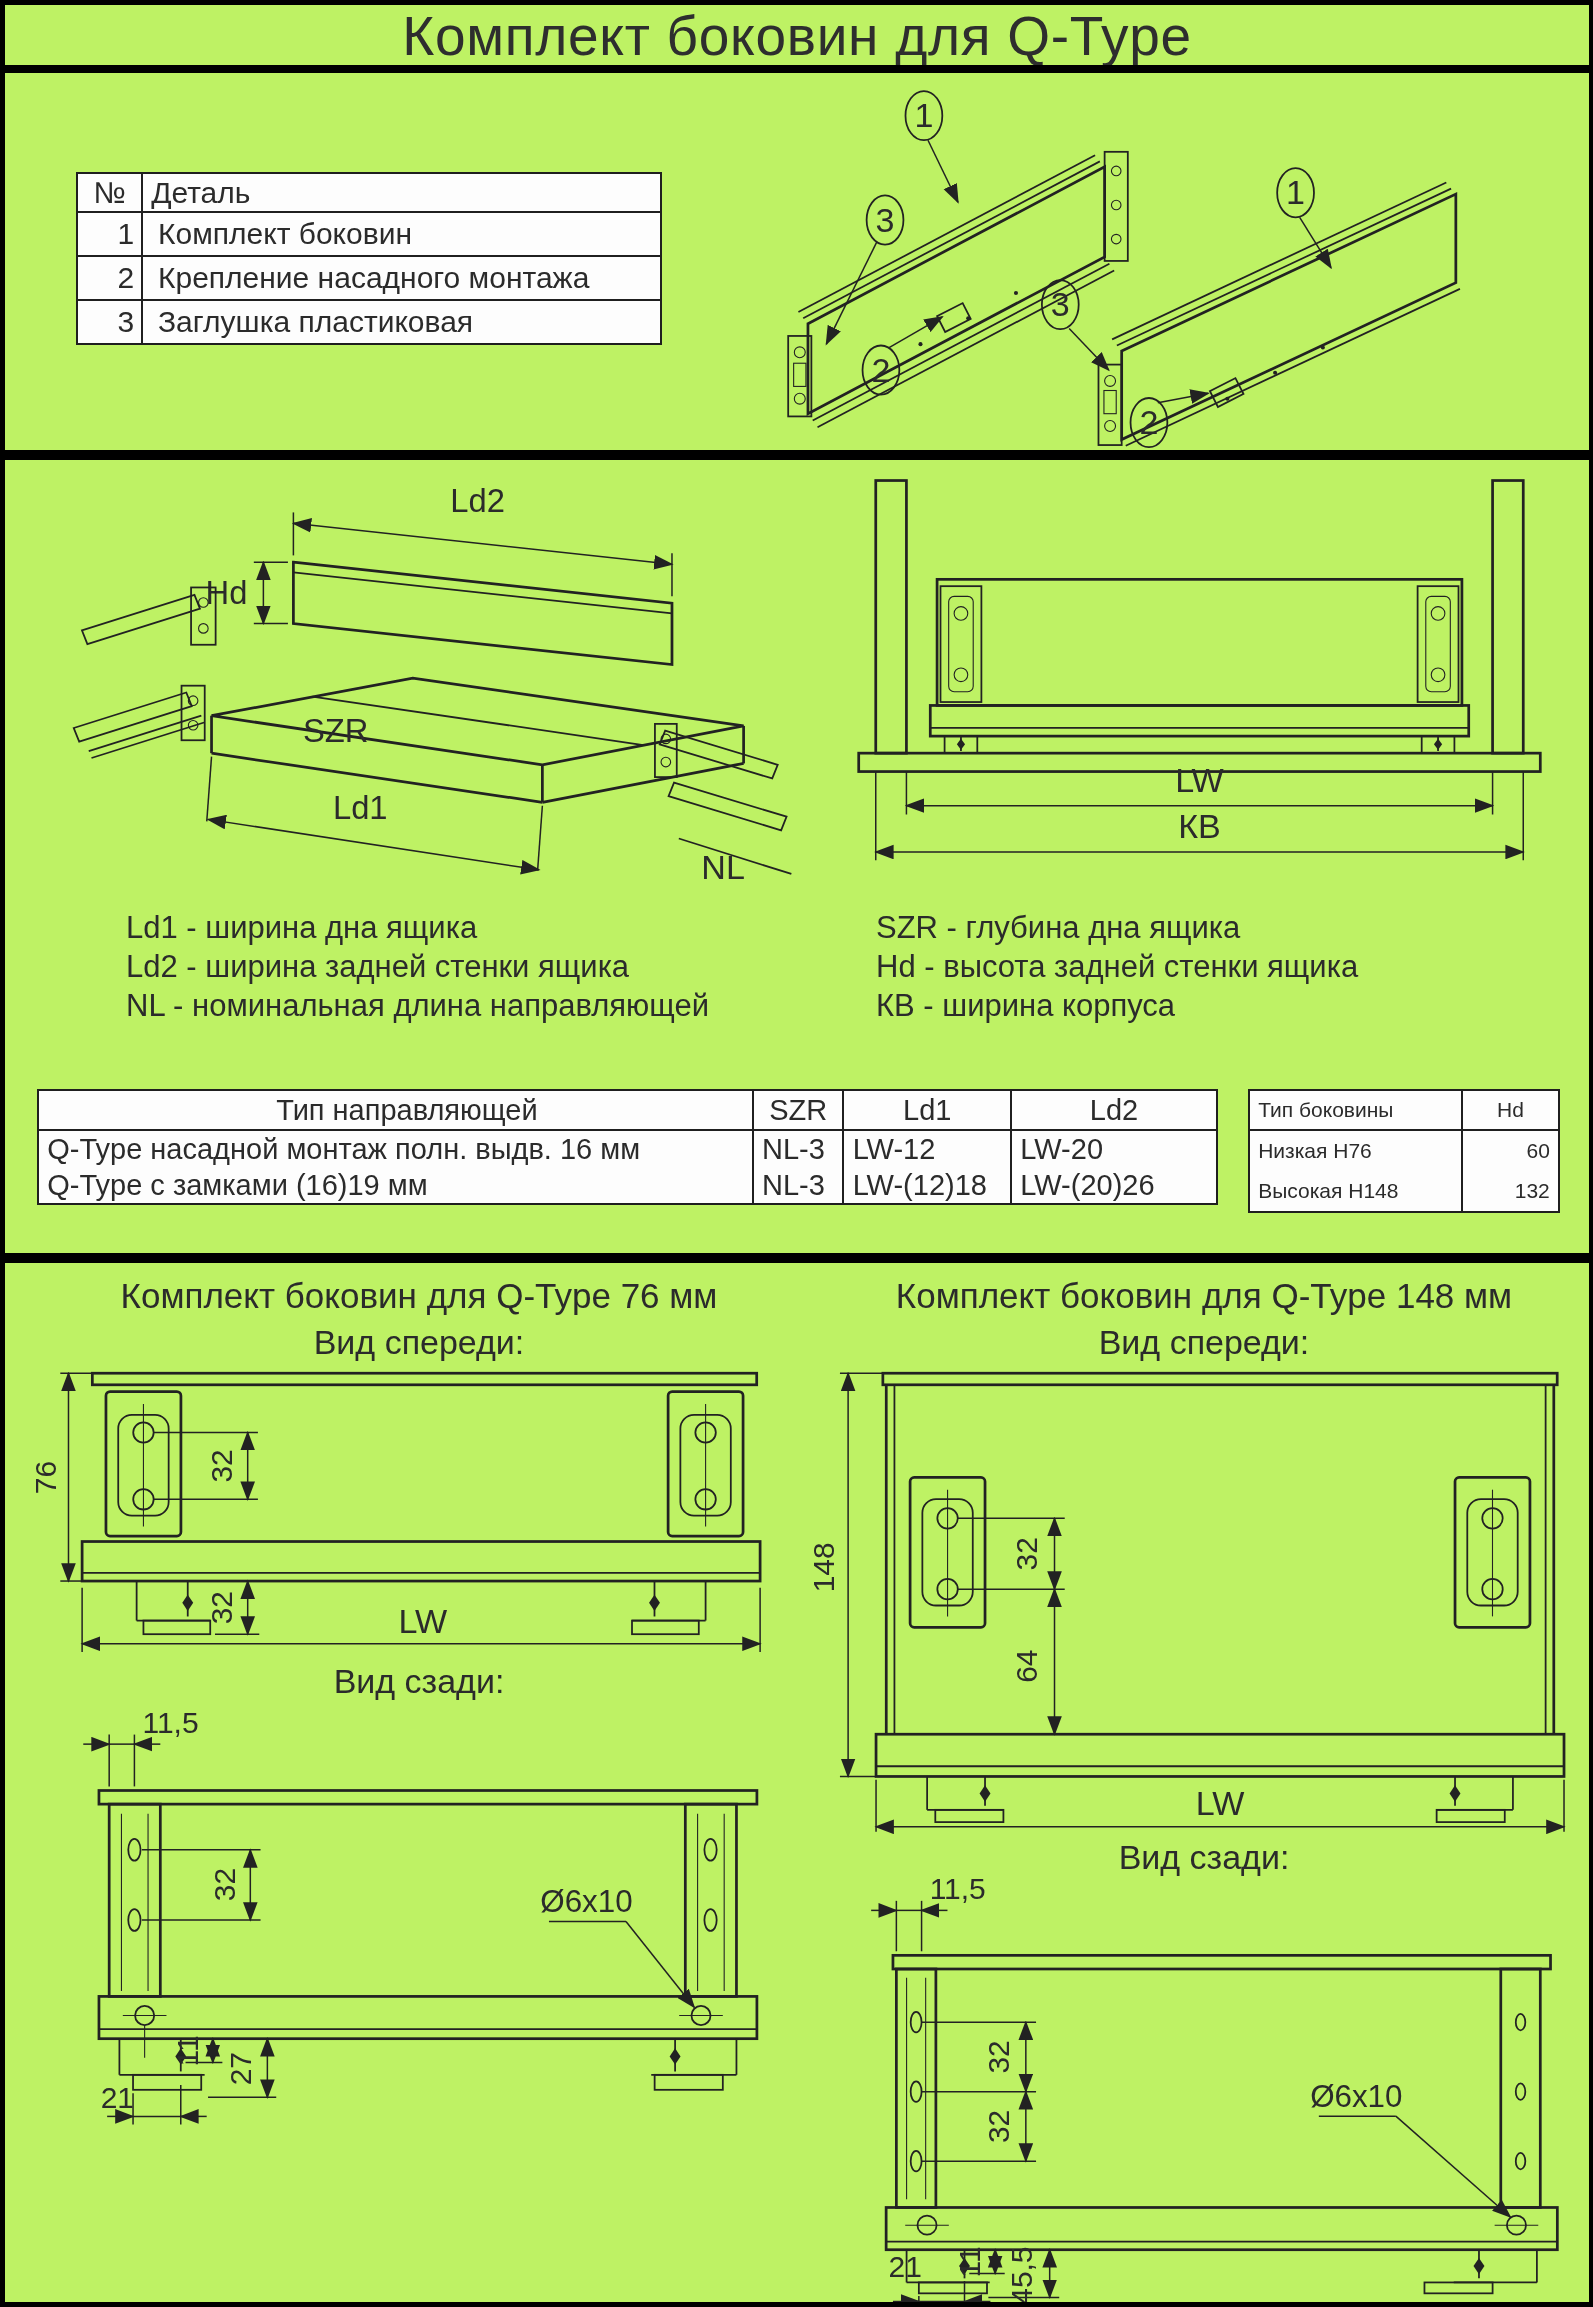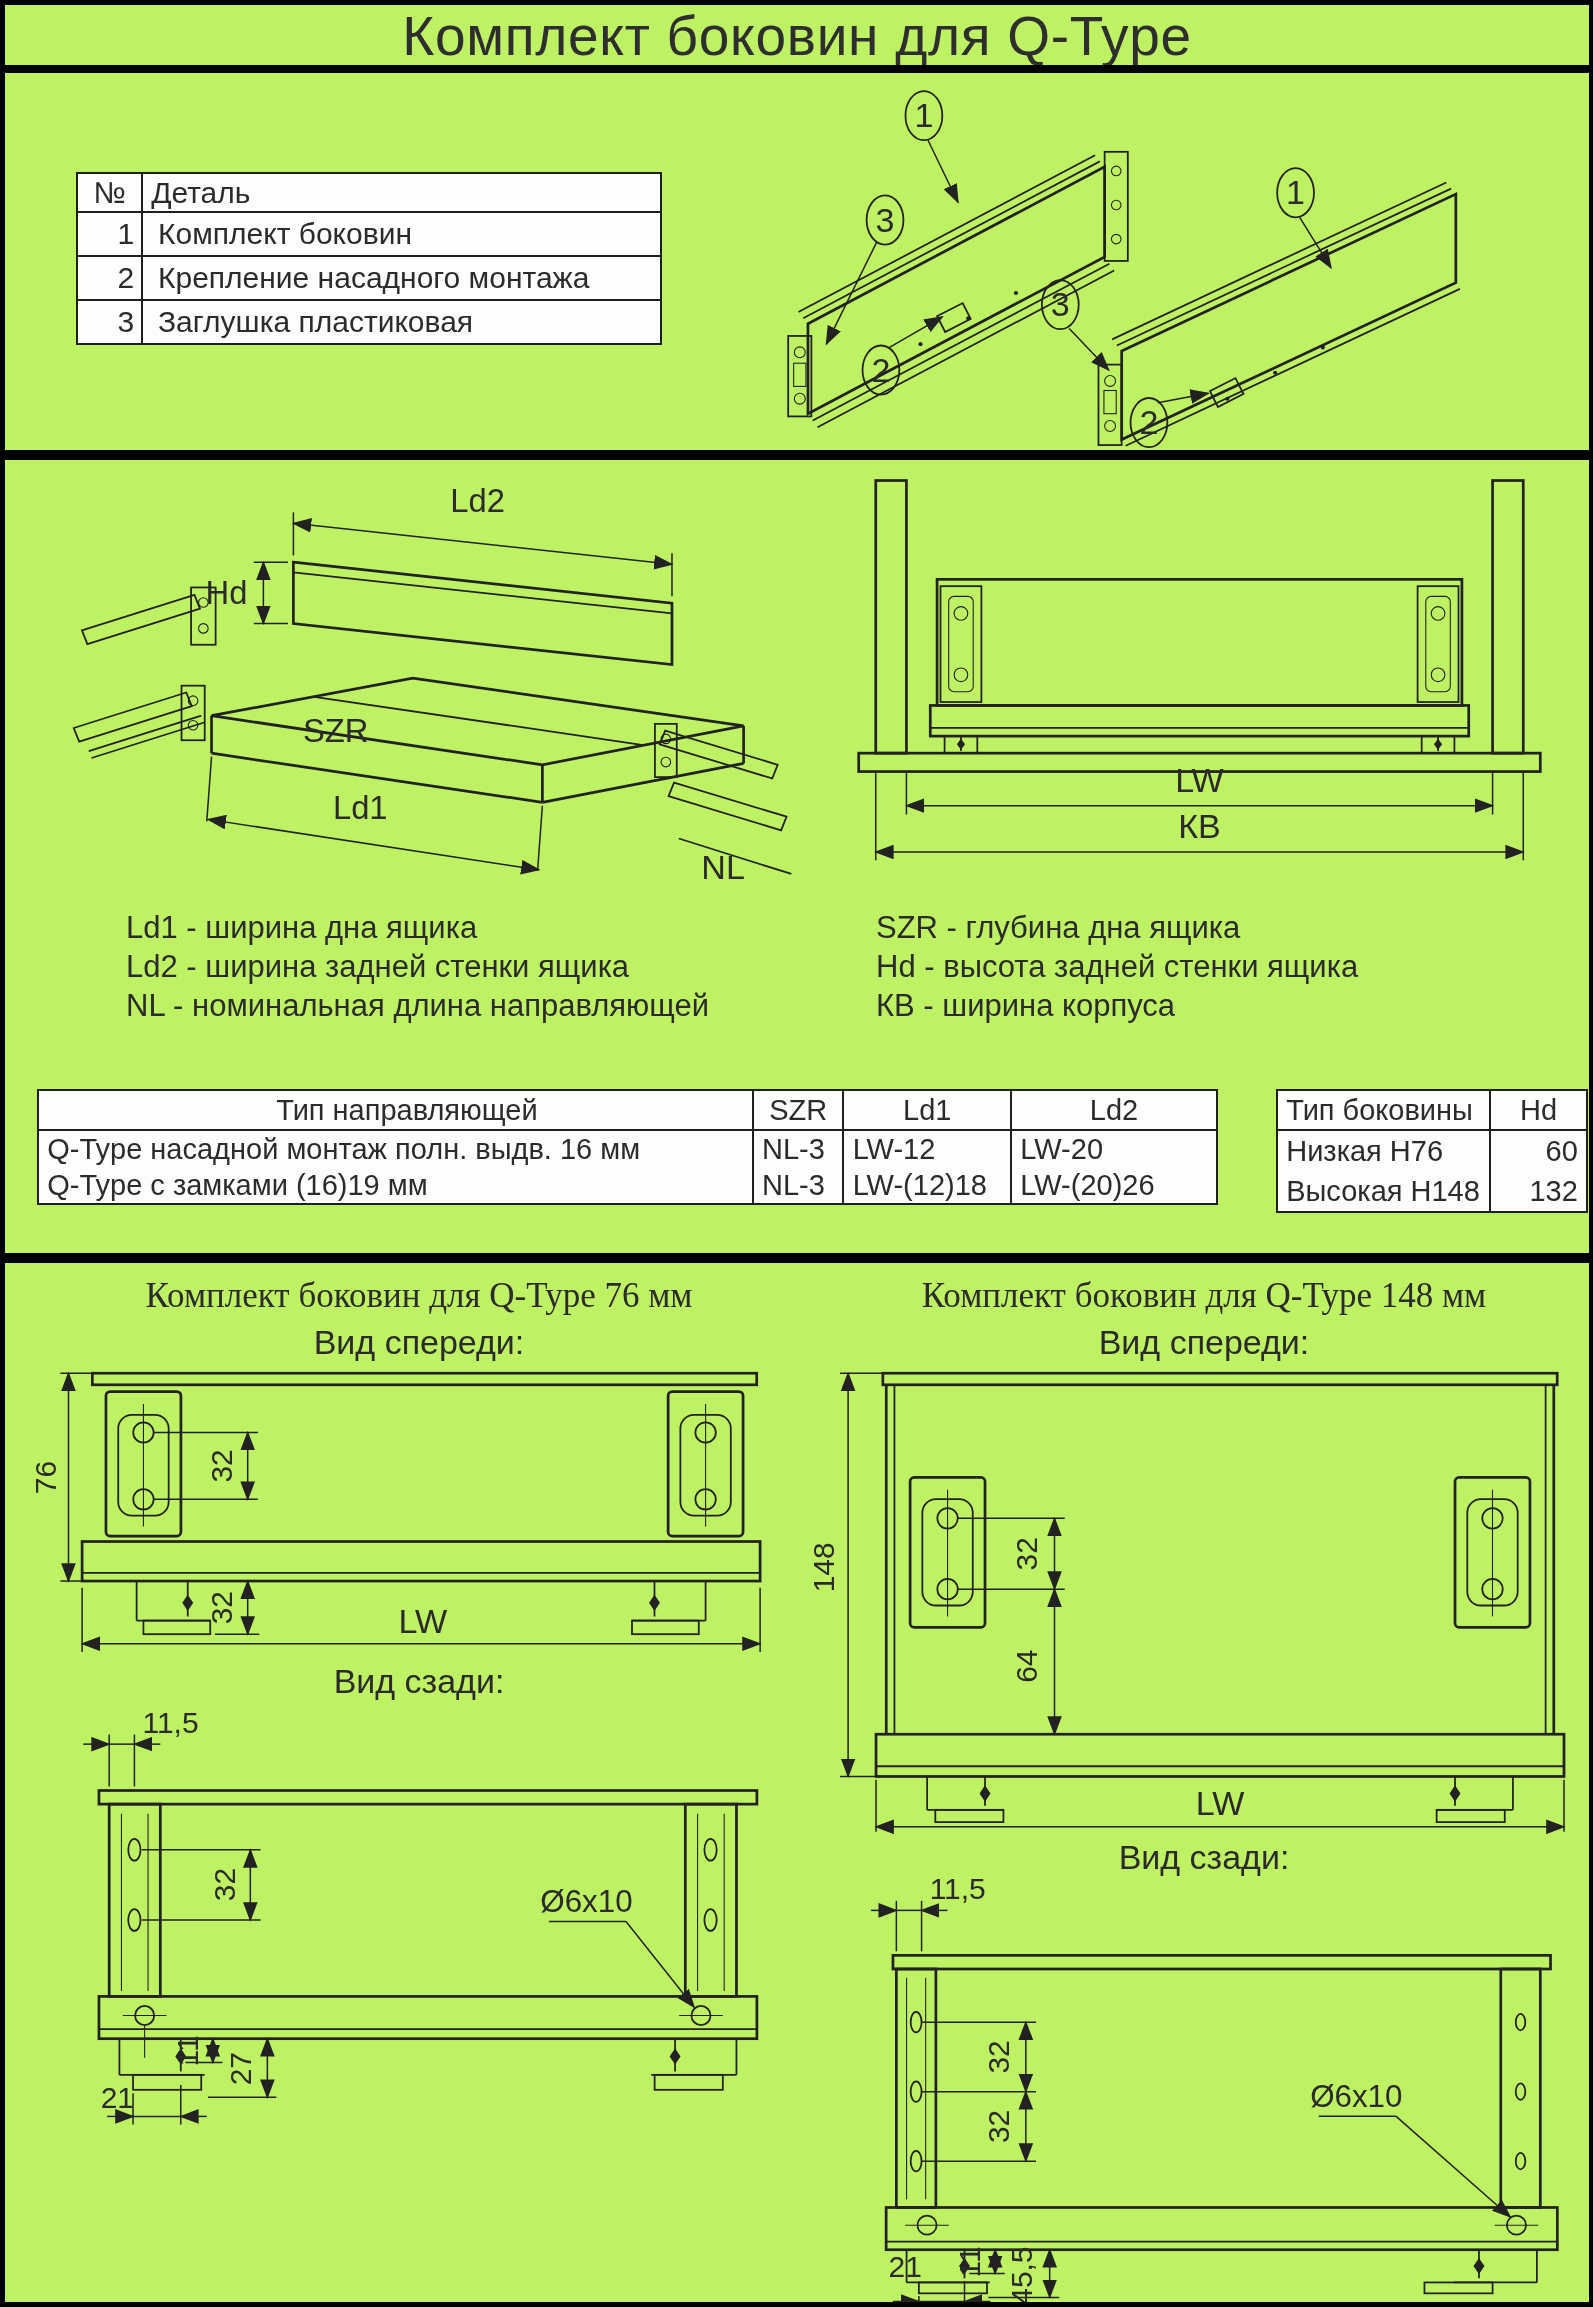--- a/index.html
+++ b/index.html
@@ -17,28 +17,28 @@
   .parts th.num{text-align:center;padding:0;}
   .parts td{height:42px;padding:0 0 0 15px;}
   .parts td.num{text-align:right;padding:0 6.8px 0 0;}
   table.rails,.rails th,.rails td{border:2px solid #1f1f1f;}
   .rails{font-size:29px;}
   .rails th{font-weight:normal;height:38px;padding:0 0 0 23px;text-align:center;}
   .rails th.c{text-align:center;padding:0;}
   .rails td{height:36px;padding:0 0 0 8.2px;}
   .rails tbody td{border-top:none;border-bottom:none;}
   table.sides,.sides th,.sides td{border:2px solid #1f1f1f;}
-  .sides{font-size:29px;margin-left:28px;}
+  .sides{font-size:21px;}
   .sides th{font-weight:normal;height:38px;padding:0 0 0 8.2px;text-align:left;}
   .sides th.c{text-align:center;padding:0;}
   .sides td{height:40px;padding:0 0 0 8.2px;}
   .sides td.num{text-align:right;padding:0 8.2px 0 0;}
   .sides tbody td{border-top:none;border-bottom:none;}
   .legend{font-size:31px;line-height:39px;white-space:nowrap;}
-  .kit-title{font-size:35px;text-align:center;white-space:nowrap;font-family:Liberation Serif, serif;}
+  .kit-title{font-size:35px;text-align:center;white-space:nowrap;}
   .view-label{font-size:34px;text-align:center;white-space:nowrap;}
   svg{overflow:visible;}
   svg text{fill:#2b2b2b;}
   .ln{stroke:#222;fill:none;}
   .thick{stroke-width:4;}
   .med{stroke-width:2.6;}
   .thin{stroke-width:1.6;}
   .dim{stroke:#222;stroke-width:2.2;fill:none;}
   .filldark{fill:#222;stroke:none;}
 </style>

